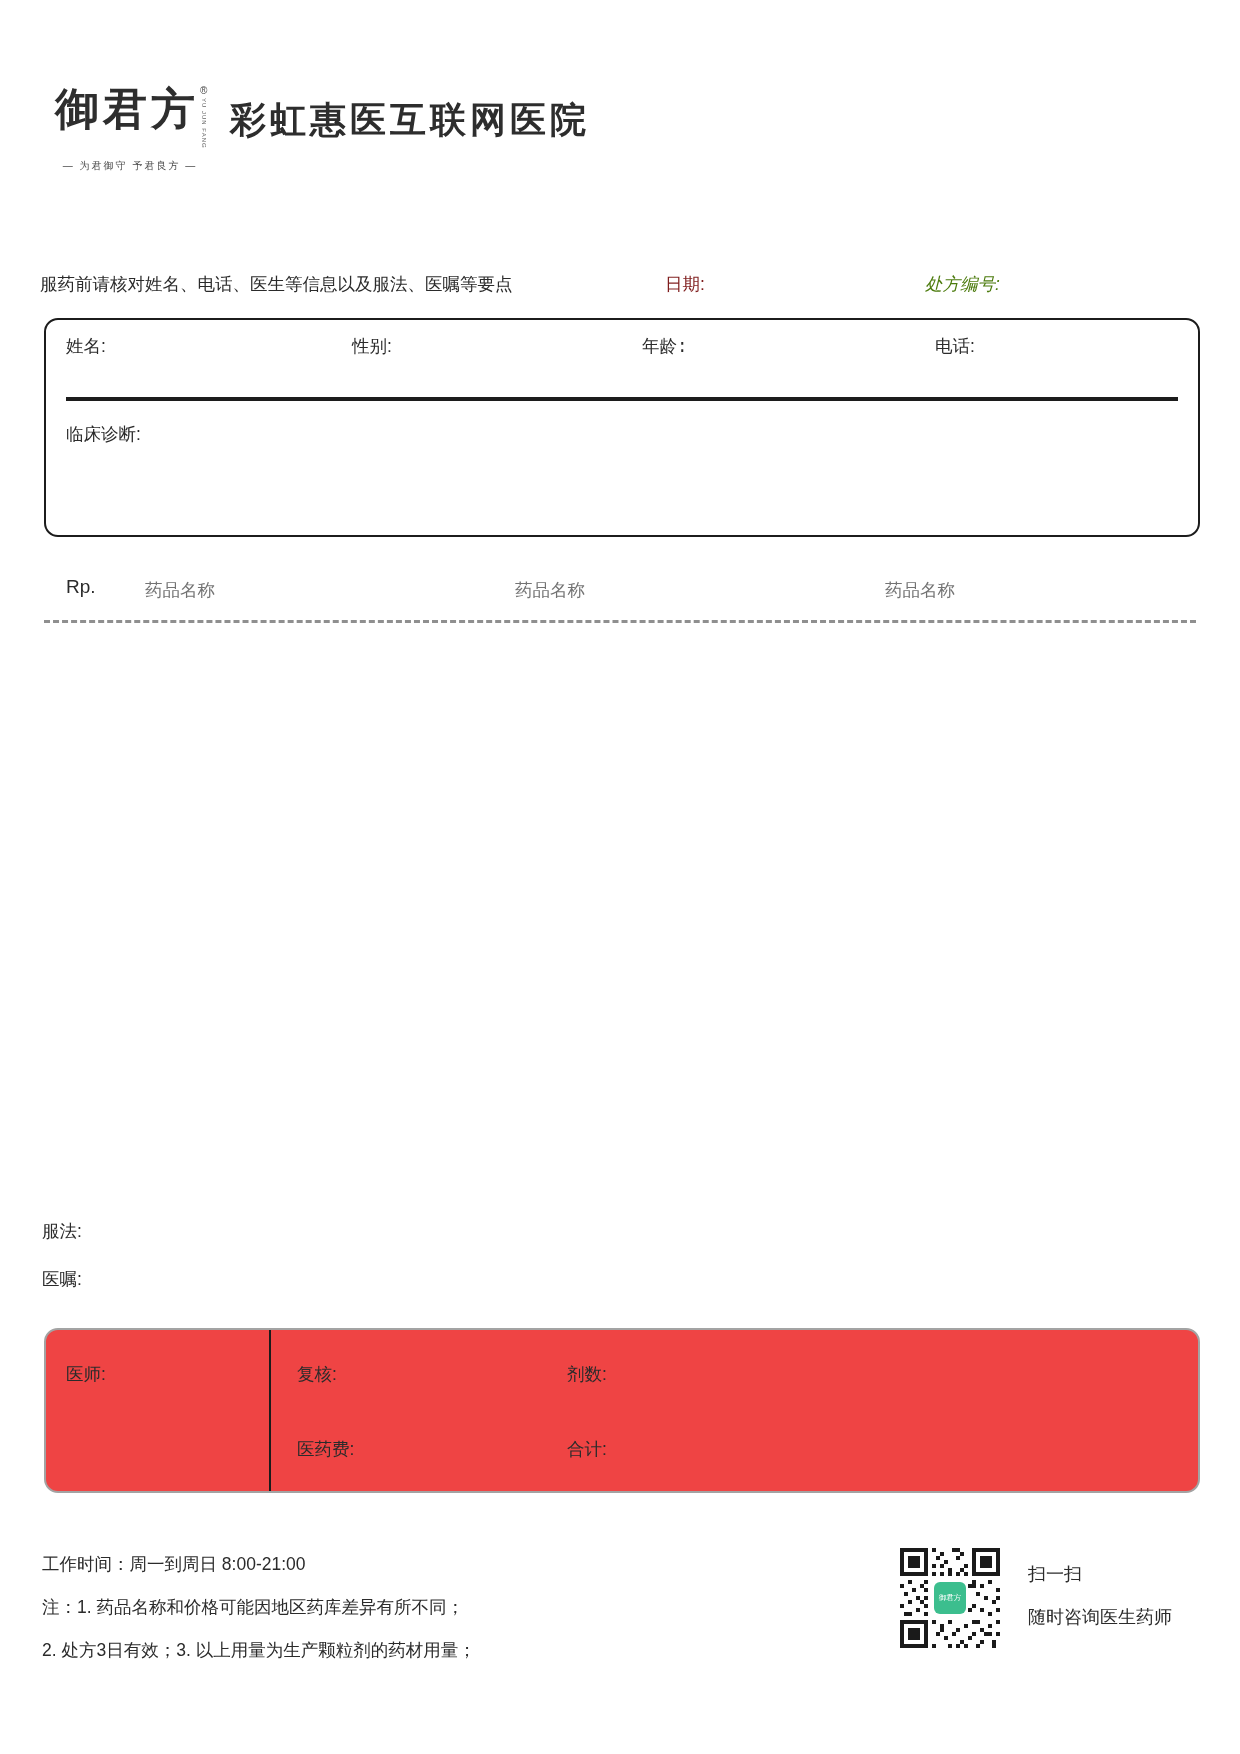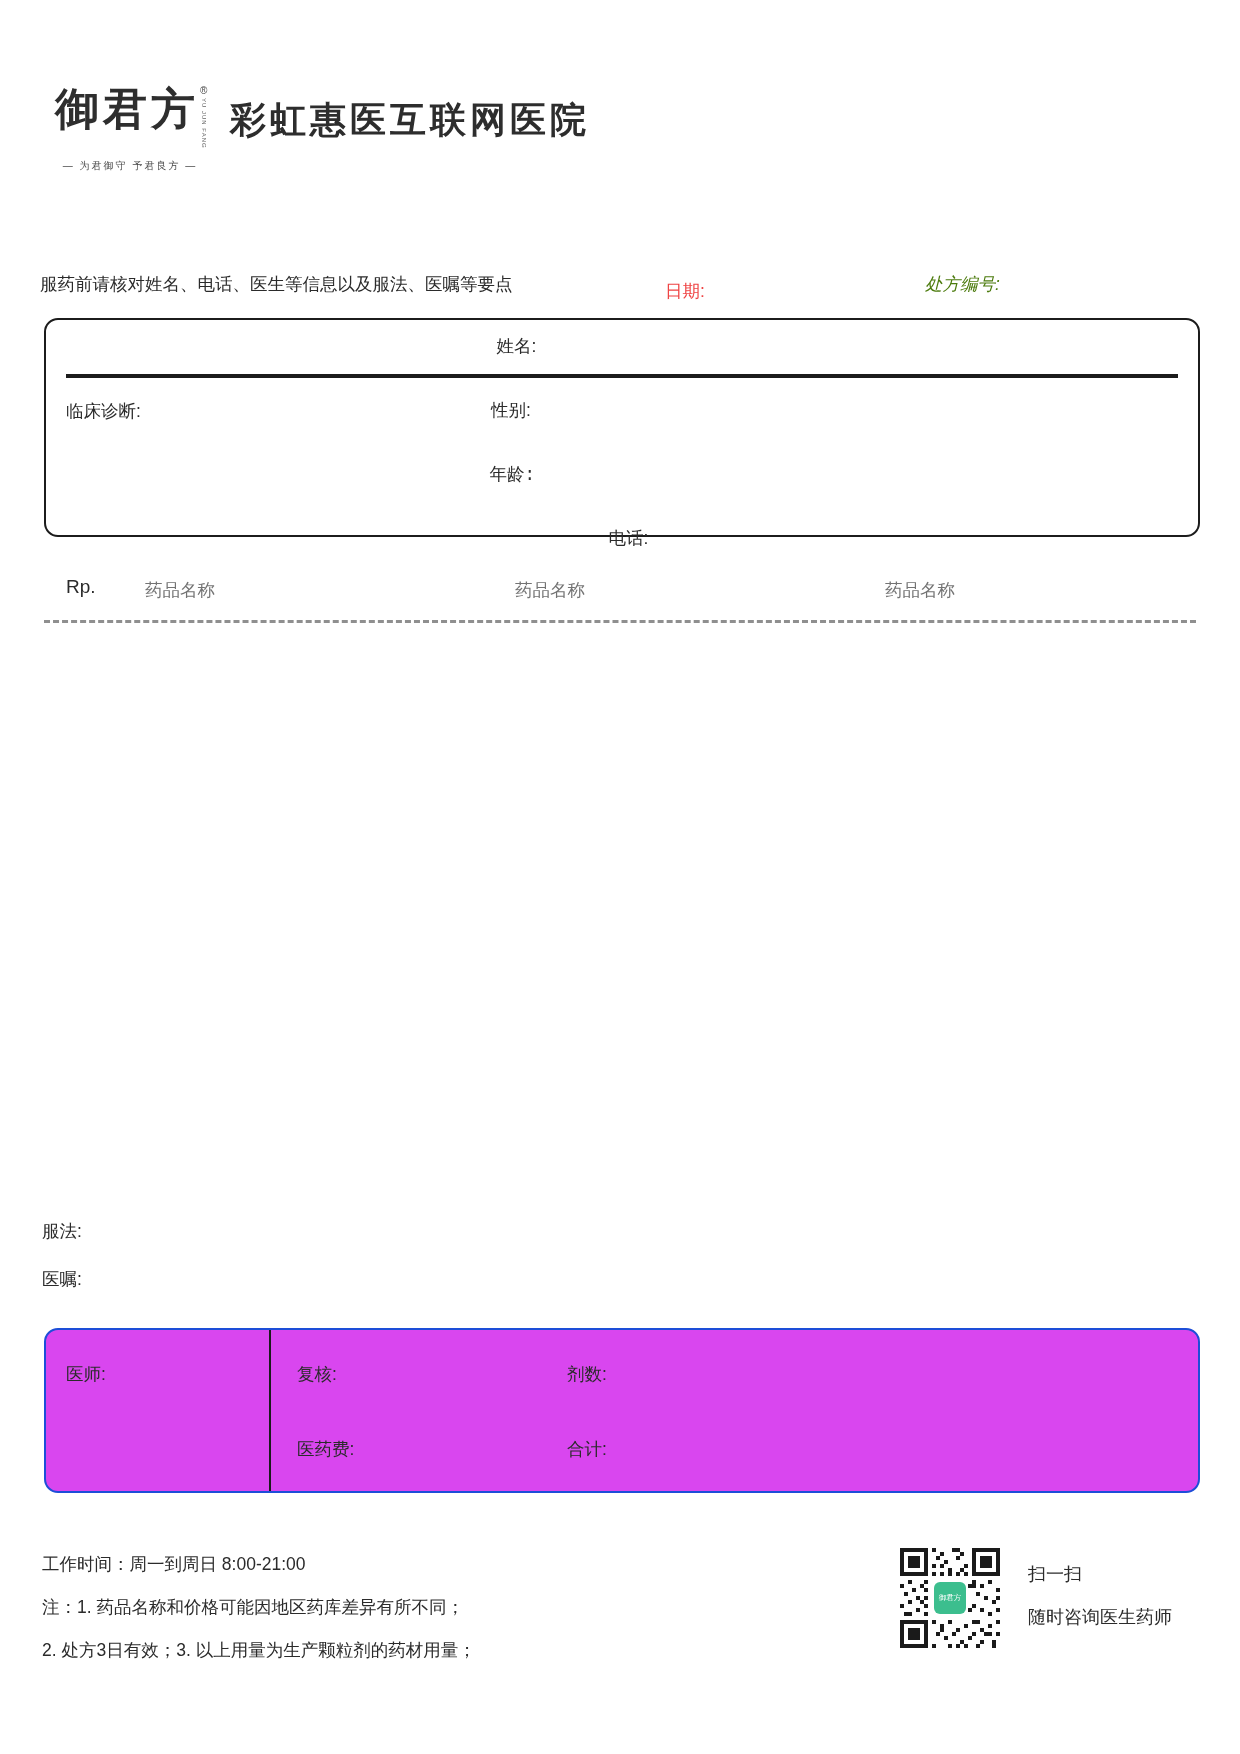--- a/index.html
+++ b/index.html
@@ -34,29 +34,29 @@
     color: #4a4a4a; white-space: nowrap; text-align: center; width: 150px;
   }
   .hospital-name {
     position: absolute; left: 230px; top: 96px;
     font-size: 36px; font-weight: 900; letter-spacing: 4px;
     color: #2d2d2d; white-space: nowrap;
   }
 
   
   .meta-notice { position: absolute; left: 40px; top: 272px; font-size: 17.5px; color: #2b2b2b; }
-  .meta-date { position: absolute; left: 665px; top: 272px; font-size: 17.5px; color: #ef4444; margin-top: 7px; }
+  .meta-date { position: absolute; left: 665px; top: 272px; font-size: 17.5px; color: #7f1d1d; }
   .meta-rxno { position: absolute; left: 925px; top: 272px; font-size: 17.5px; color: #4d7c0f; font-style: italic; }
 
   
   .patient-box {
     position: absolute; left: 44px; top: 318px; width: 1156px; height: 219px;
     border: 2px solid #1c1c1c; border-radius: 14px; background: #fff;
   }
-  .pbox-row1 { display: flex; height: 54px; align-items: center; flex-direction: column; }
+  .pbox-row1 { display: flex; height: 77px; align-items: flex-start; }
   .pbox-cell { display: flex; align-items: center; font-size: 17.5px; padding-top: 14px; }
   .pbox-cell.c1 { width: 291px; padding-left: 20px; }
   .pbox-cell.c2 { width: 288px; padding-left: 13px; }
   .pbox-cell.c3 { width: 291px; padding-left: 13px; font-family: Liberation Mono, monospace; }
   .pbox-cell.c4 { flex: 1; padding-left: 13px; }
   .vdiv { width: 2px; background: #1c1c1c; margin-top: 18px; margin-bottom: 8px; }
   .hline { height: 2px; background: #1c1c1c; margin: 0 20px; }
   .pbox-row2 { height: 70px; display: flex; align-items: center; padding-left: 20px; font-size: 17.5px; }
   .pbox-row3 { height: 66px; display: flex; align-items: center; padding-left: 20px; font-size: 17.5px; }
 
@@ -72,21 +72,21 @@
   }
   .rx-body-area { position: absolute; left: 44px; top: 628px; width: 1152px; height: 570px; }
 
   
   .usage-label { position: absolute; left: 42px; top: 1219px; font-size: 17.5px; }
   .advice-label { position: absolute; left: 42px; top: 1267px; font-size: 17.5px; }
 
   
   .sign-box {
     position: absolute; left: 44px; top: 1328px; width: 1156px; height: 165px;
-    border: 2px solid #1d4ed8; border-radius: 14px; background: #d946ef;
+    border: 2px solid #a3a3a3; border-radius: 14px; background: #ef4444;
   }
   .sign-vdiv { position: absolute; left: 223px; top: 0; bottom: 0; width: 2px; background: #1c1c1c; }
   .doctor-label { position: absolute; left: 20px; top: 32px; font-size: 17.5px; }
   .review-label { position: absolute; left: 251px; top: 32px; font-size: 17.5px; }
   .doses-label { position: absolute; left: 521px; top: 32px; font-size: 17.5px; }
   .fee-label { position: absolute; left: 251px; top: 107px; font-size: 17.5px; }
   .total-label { position: absolute; left: 521px; top: 107px; font-size: 17.5px; }
 
   
   .hours-line { position: absolute; left: 42px; top: 1552px; font-size: 17.5px; }

